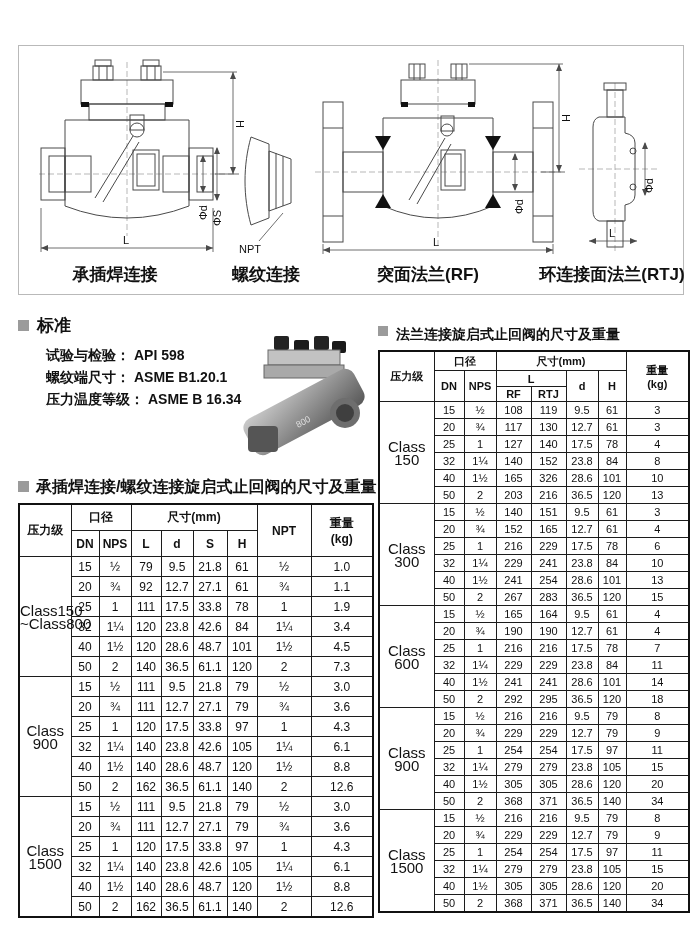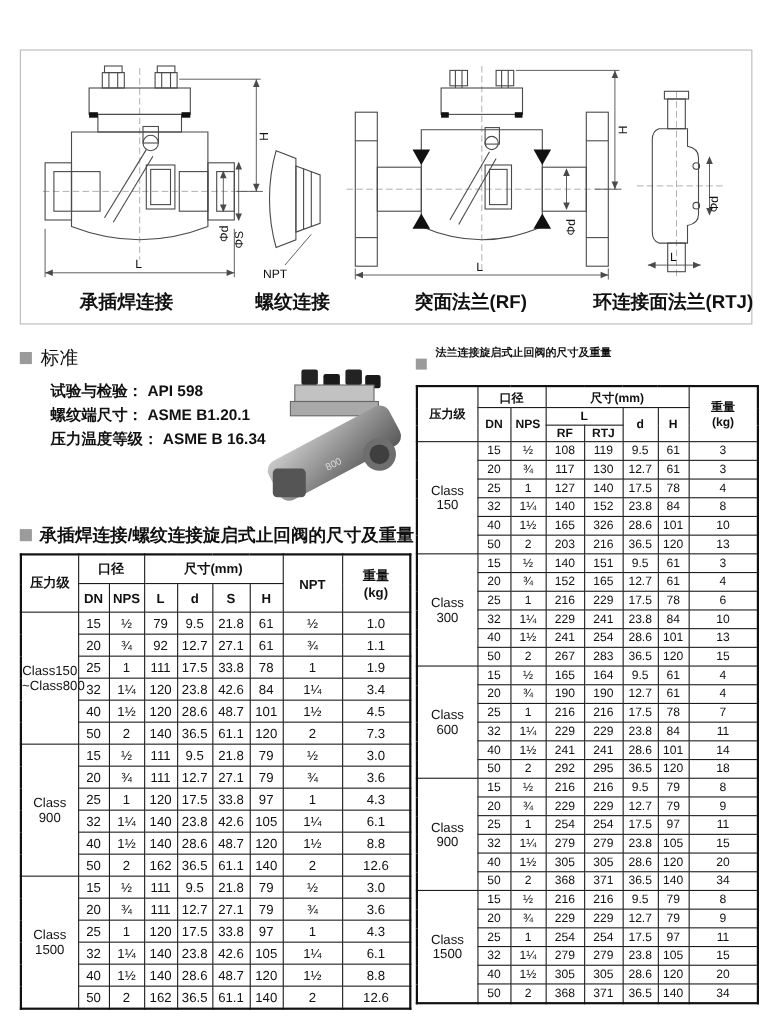--- a/index.html
+++ b/index.html
@@ -17,41 +17,41 @@
   .outline rect,.outline path,.outline circle,.outline line{fill:none;stroke:#4a4a4a;stroke-width:1;}
   .cl{stroke:#9a9a9a;stroke-width:0.7;stroke-dasharray:6 3;fill:none;}
   .solidmark{fill:#111;stroke:none;}
   .dim line{stroke:#4a4a4a;stroke-width:0.8;}
   .dim polygon{fill:#4a4a4a;stroke:none;}
   .dim text{font-size:11px;fill:#111;}
   .thin{stroke:#4a4a4a;stroke-width:0.8;fill:none;}
 
   
   .bullet{width:11px;height:11px;background:#9b9b9b;}
-  .h-std{left:37px;top:314px;font-size:17px;font-weight:normal;}
+  .h-std{left:37px;top:314px;font-size:17px;font-weight:bold;}
   .std-items{left:46px;top:344px;font-size:14px;font-weight:600;line-height:22px;}
   .std-items .lab{margin-right:4px;}
 
   
   .t-sw{left:36px;top:477px;font-size:16px;font-weight:bold;white-space:nowrap;}
-  .t-fl{left:396px;top:314px;font-size:10px;font-weight:bold;white-space:nowrap;}
+  .t-fl{left:396px;top:326px;font-size:14px;font-weight:bold;white-space:nowrap;}
 
   
   table{border-collapse:collapse;table-layout:fixed;background:#fff;}
   th,td{border:1px solid #1c1c1c;text-align:center;vertical-align:middle;padding:0;}
   th{font-weight:bold;white-space:pre-line;}
   .sw{left:18px;top:503px;width:354px;font-size:12px;border:2px solid #111;}
   .sw thead th{height:25px;}
   .sw tbody td{height:19px;}
   .fl{left:378px;top:350px;width:310px;font-size:11px;border:2px solid #111;}
   .fl thead tr:nth-child(1) th{height:18px;}
   .fl thead tr:nth-child(2) th{height:15px;}
   .fl thead tr:nth-child(3) th{height:14px;}
   .fl tbody td{height:16px;}
-  td.cls{white-space:pre-line;font-size:12px;line-height:13px;margin-left:40px;}
+  td.cls{white-space:pre-line;font-size:15px;line-height:13px;margin-left:40px;}
 </style>
 </head>
 <body>
 
 <div class="abs frame">
 
   <svg class="abs" style="left:18px;top:12px;" width="210" height="205" viewBox="0 0 210 205">
     <line class="cl" x1="2" y1="116" x2="198" y2="116"></line>
     <line class="cl" x1="90" y1="4" x2="90" y2="178"></line>
     <g class="outline">

